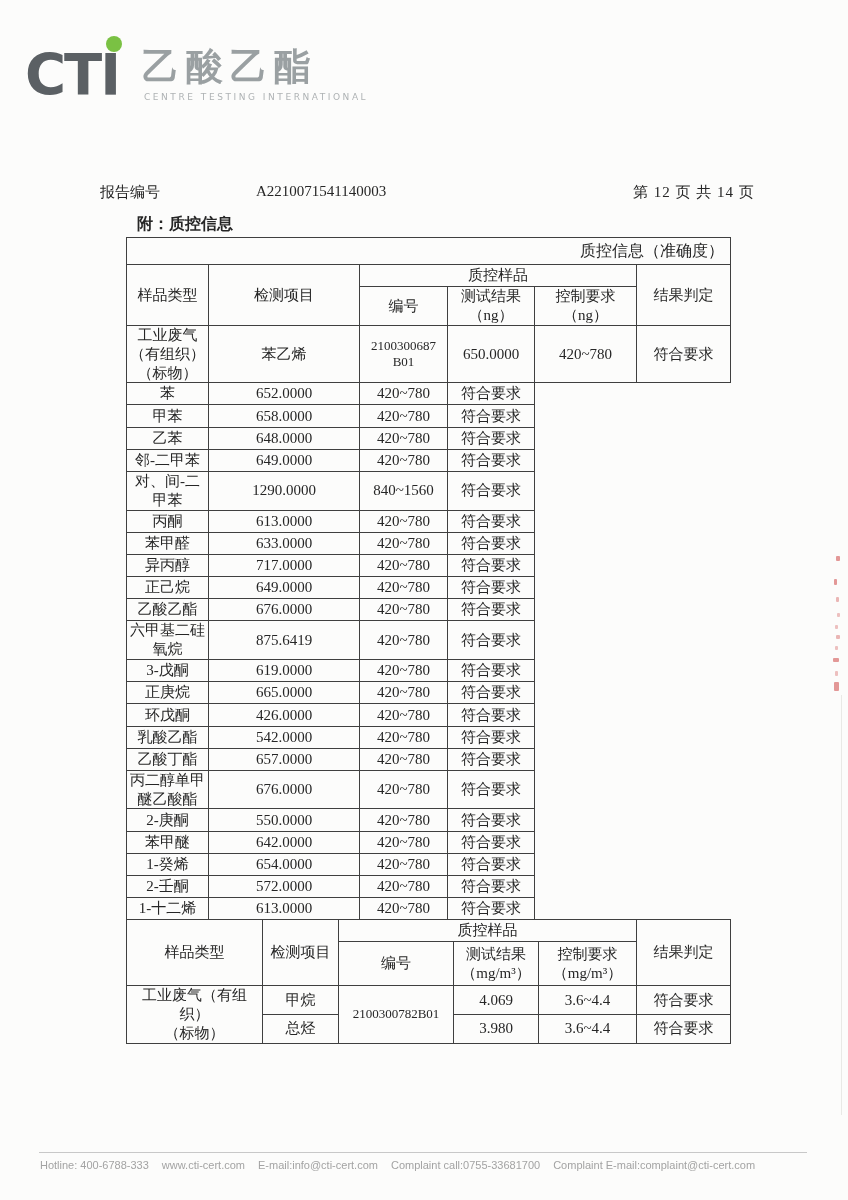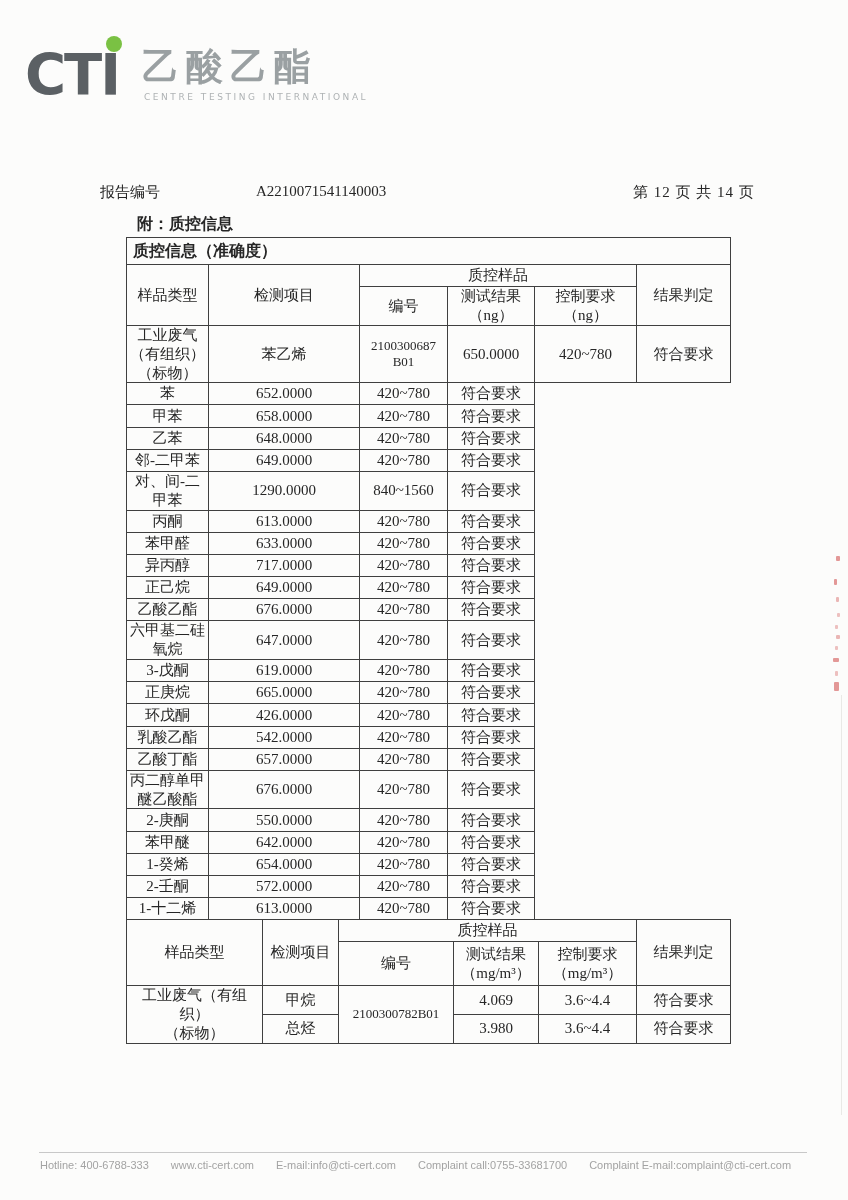--- a/index.html
+++ b/index.html
@@ -38,37 +38,37 @@
   .meta-no    { position:absolute; left:208px; font-family:"Liberation Serif",serif;margin-left:48px; }
   .meta-page  { position:absolute; left:633px; letter-spacing:1px; }
 
   .attach-title { position:absolute; left:137px; top:214px; font-size:16px; font-weight:bold; }
 
   
   .tables { position:absolute; left:126px; top:237px; width:604px; }
   table { border-collapse:collapse; table-layout:fixed; width:604px; font-size:15px; }
   td, th { border:1px solid #3f3f3f; text-align:center; vertical-align:middle;
            font-weight:normal; white-space:pre-line; padding:0 2px; line-height:1.25; }
-  .tbl-title td { text-align:left; font-weight:bold; font-size:16px; padding:3px 6px; height:26px; }
+  .tbl-title td { text-align:right; font-weight:normal; font-size:16px; padding:3px 6px; height:26px; }
   .hrowA td { height:22px;font-family:Liberation Serif, serif; }
   .hrowB td { height:39px; }
   .t1 .drow td { height:22.2px; padding:0 1px; }
   .t2 { margin-top:-1px; }
   .t2 .hrowB td { height:44px; }
   .t2 .drow td { height:24px;margin-left:32px; }
   .code-cell { font-size:13px; }
 
   
   .stamp-mark { position:absolute; background:rgba(205,70,70,.55); border-radius:1px; }
   .paper-edge { position:absolute; left:841px; top:695px; width:1px; height:420px; background:#e9e9e6; }
 
   
   .footer-rule { position:absolute; left:39px; top:1152px; width:768px; height:1px; background:#c8c8c8; }
   .footer { position:absolute; left:40px; top:1159px; width:780px;
-            display:flex; gap:22px; white-space:nowrap;
+            display:flex; gap:13px; white-space:nowrap;
             font-family:"Liberation Sans","DejaVu Sans",sans-serif;
             font-size:11px; color:#a3a3a3; }
 </style>
 </head>
 <body>
 
 <div class="page">
 
   <div class="logo">
     <div class="logo-acronym">CTI</div>
@@ -191,21 +191,21 @@
 
           <tr class="drow">
             <td>乙酸乙酯</td>
             <td>676.0000</td>
             <td>420~780</td>
             <td>符合要求</td>
           </tr>
 
           <tr class="drow">
             <td>六甲基二硅氧烷</td>
-            <td>647.0000</td>
+            <td>875.6419</td>
             <td>420~780</td>
             <td>符合要求</td>
           </tr>
 
           <tr class="drow">
             <td>3-戊酮</td>
             <td>619.0000</td>
             <td>420~780</td>
             <td>符合要求</td>
           </tr>

